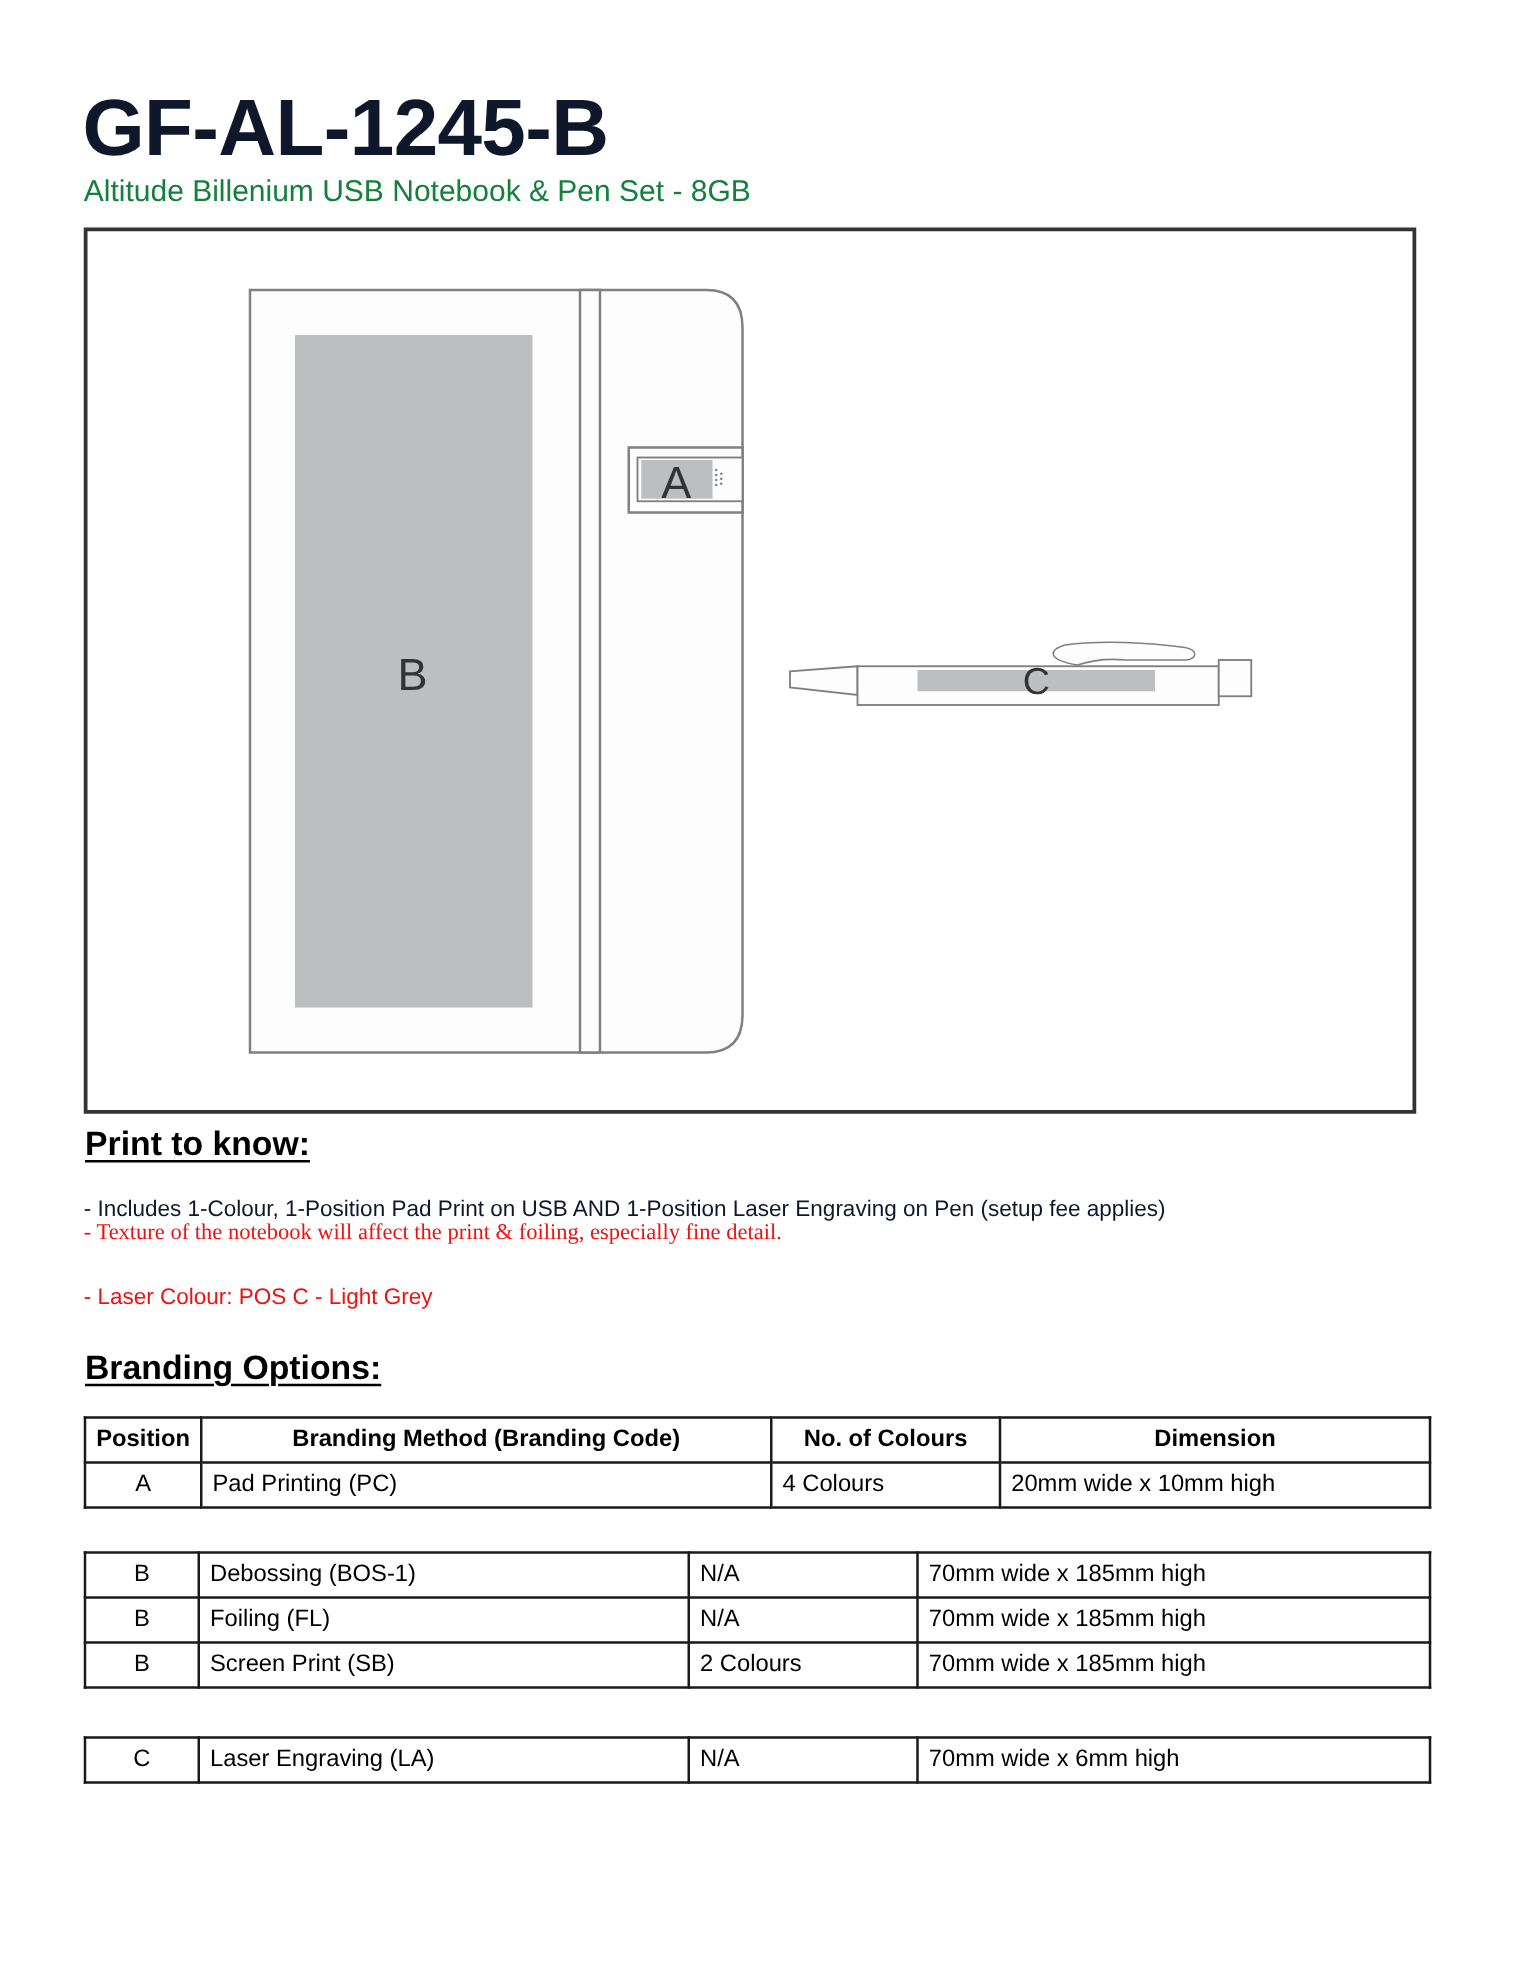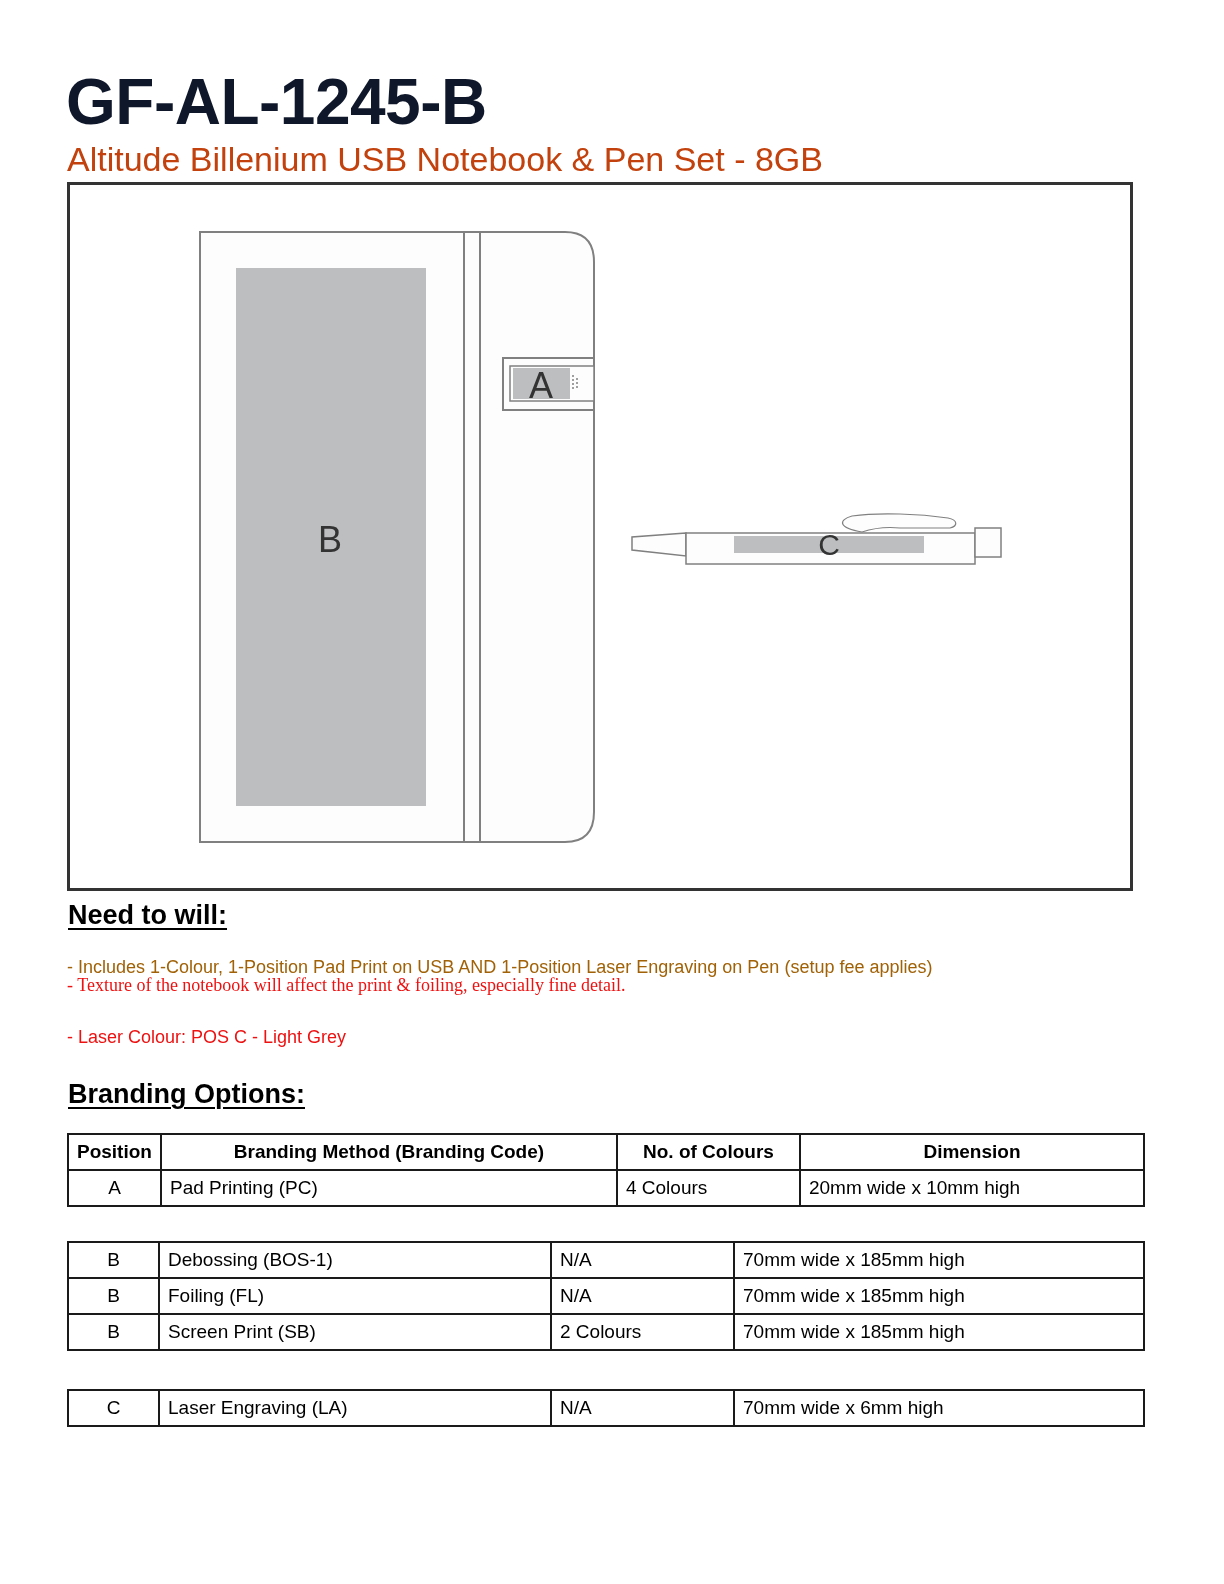--- a/index.html
+++ b/index.html
@@ -1,24 +1,24 @@
 <!DOCTYPE html>
 <html><head>
 <meta charset="utf-8">
 <style>
   html, body { margin: 0; padding: 0; background: #ffffff; }
   body { width: 1224px; height: 1584px; position: relative; font-family: "Liberation Sans", sans-serif; color: #000; overflow: hidden; }
   .sku { position: absolute; left: 66px; top: 70px; font-size: 64px; font-weight: bold; color: #0f172a; letter-spacing: -0.5px; line-height: 1; margin: 0; }
-  .subtitle { position: absolute; left: 67px; top: 142px; font-size: 34px; color: #c2410c; line-height: 1; margin: 0; }
+  .subtitle { position: absolute; left: 67px; top: 142px; font-size: 24px; color: #15803d; line-height: 1; margin: 0; }
   .frame { position: absolute; left: 67px; top: 182px; width: 1060px; height: 703px; border: 3px solid #333333; box-sizing: content-box; background: #fff; }
   .drawing { position: absolute; left: 0; top: 0; }
   .pos-label { font-family: "Liberation Sans", sans-serif; fill: #333333; }
   .h2 { position: absolute; left: 68px; font-size: 27px; font-weight: bold; text-decoration: underline; text-underline-offset: 4px; text-decoration-thickness: 2px; margin: 0; line-height: 1; }
   .note { position: absolute; left: 67px; font-size: 18px; line-height: 1; margin: 0; white-space: nowrap; }
-  .note.black { color: #a16207; }
+  .note.black { color: #0f172a; }
   .note.red { color: #ee1111; }
   table.bt { position: absolute; left: 67px; width: 1078px; border-collapse: collapse; font-size: 19px; }
   table.bt td, table.bt th { border: 2px solid #1a1a1a; height: 36px; padding: 0 8px; box-sizing: border-box; }
   table.bt th { font-weight: bold; text-align: center; margin-left: 12px; }
   table.bt td.c-pos { text-align: center; width: 91px; }
   table.bt td.c-method { width: 392px; }
   table.bt td.c-col { width: 183px; margin-top: 32px; }
   table.bt th.c-pos { width: 91px; }
   table.bt th.c-method { width: 456px; }
   table.bt th.c-col { width: 183px; border-radius: 12px; }
@@ -57,21 +57,21 @@
       <path d="M686,533 L632,537 L632,550 L686,556 Z" fill="#fdfdfd" stroke="#808080" stroke-width="1.5"></path>
       <rect x="686" y="533" width="289" height="31" fill="#fdfdfd" stroke="#808080" stroke-width="1.5"></rect>
       <rect x="975" y="528" width="26" height="29" fill="#fdfdfd" stroke="#808080" stroke-width="1.5"></rect>
       <path d="M862,532 C838,528 838,520 852,516 C880,512 920,514 948,518 C958,520 958,526 950,528 L900,528 Q880,526 862,532 Z" fill="#fdfdfd" stroke="#808080" stroke-width="1.2"></path>
       <rect x="734" y="536" width="190" height="17" fill="#bdbec0"></rect>
       <text class="pos-label" x="829" y="555" font-size="30" text-anchor="middle">C</text>
     </g>
   </svg>
 </div>
 
-<h2 class="h2" style="top:902px;">Need to will:</h2>
+<h2 class="h2" style="top:902px;">Print to know:</h2>
 <p class="note black" style="top:958px;">- Includes 1-Colour, 1-Position Pad Print on USB AND 1-Position Laser Engraving on Pen (setup fee applies)</p>
 <p class="note red" style="top:976px;font-family:Liberation Serif, serif;">- Texture of the notebook will affect the print &amp; foiling, especially fine detail.</p>
 <p class="note red" style="top:1028px;">- Laser Colour: POS C - Light Grey</p>
 
 <h2 class="h2" style="top:1081px;">Branding Options:</h2>
 
 <table class="bt" style="top:1133px;">
   <tbody>
       <tr>
     <th class="c-pos">Position</th>

